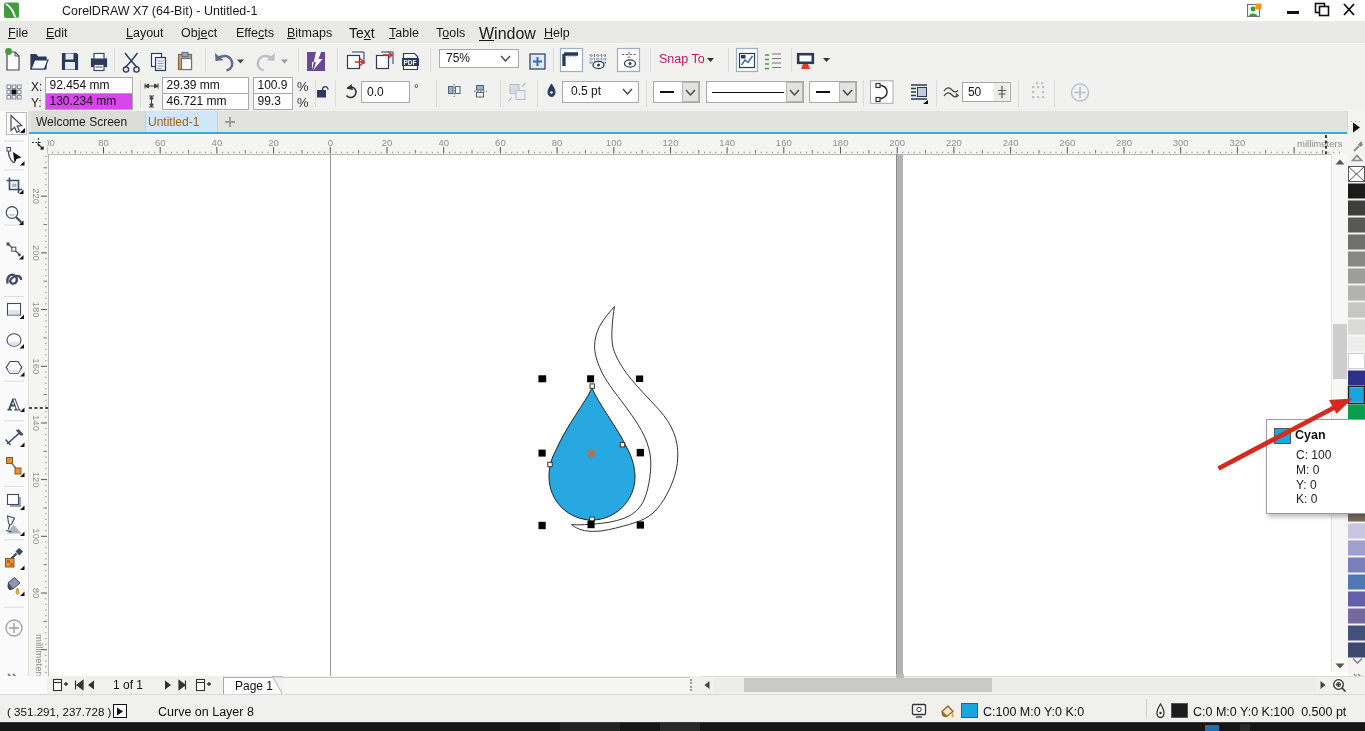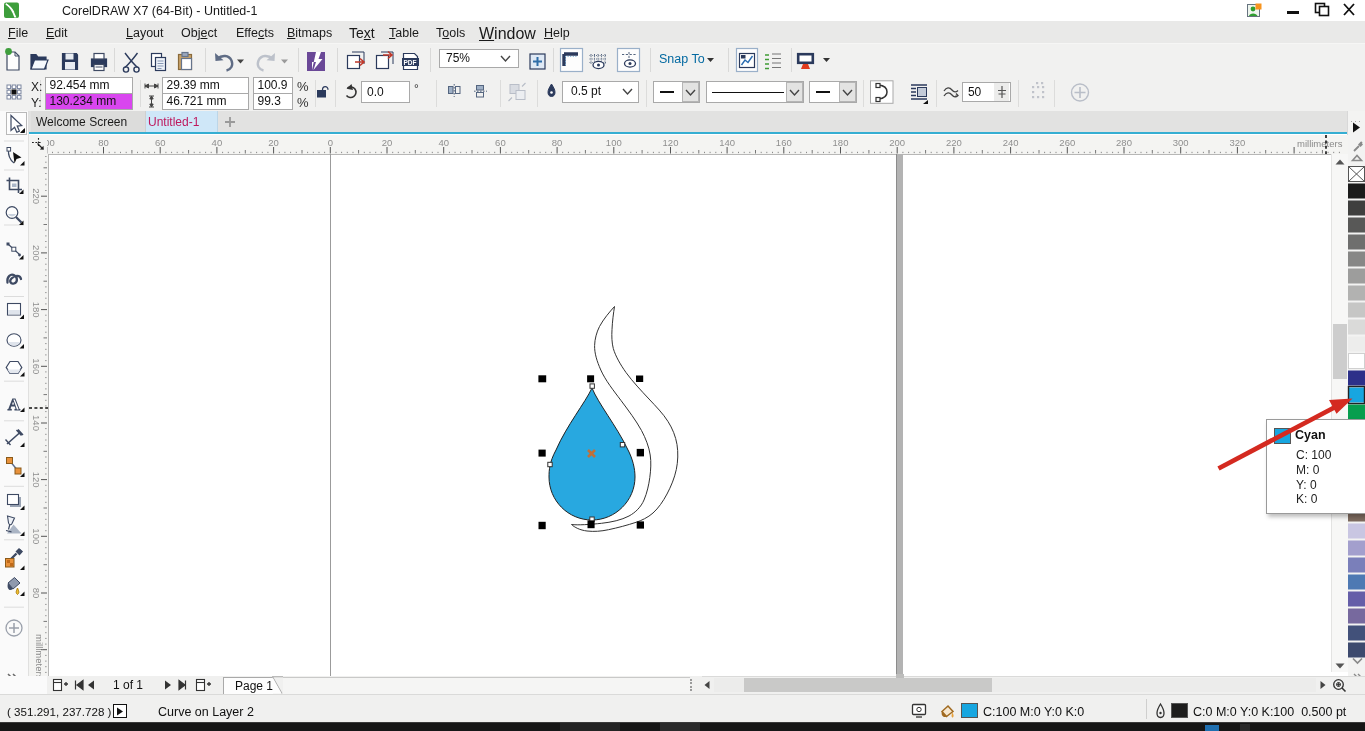--- a/index.html
+++ b/index.html
@@ -47,21 +47,21 @@
 <div style="position:absolute;left:337px;top:48px;width:1px;height:24px;background:#d9d9d8;"></div>
 <div style="position:absolute;left:430px;top:48px;width:1px;height:24px;background:#d9d9d8;"></div>
 <div style="position:absolute;left:553px;top:48px;width:1px;height:24px;background:#d9d9d8;"></div>
 <div style="position:absolute;left:650px;top:48px;width:1px;height:24px;background:#d9d9d8;"></div>
 <div style="position:absolute;left:728px;top:48px;width:1px;height:24px;background:#d9d9d8;"></div>
 <div style="position:absolute;left:791px;top:48px;width:1px;height:24px;background:#d9d9d8;"></div>
 <div style="position:absolute;left:439px;top:49px;width:80px;height:19px;background:#fff;border:1px solid #a9a9a9;font-size:12px;color:#111;line-height:17px;padding-left:6px;">75%</div>
 <svg style="left:500px;top:55px" width="12" height="8" viewBox="0 0 12 8">
     <path d="M1 1 L5.5 6 L10 1" stroke="#444" stroke-width="1.4" fill="none"></path>
   </svg>
-<div class="t" style="position:absolute;left:659px;top:52px;height:15px;font-size:12.5px;color:#0369a1;">Snap To</div>
+<div class="t" style="position:absolute;left:659px;top:52px;height:15px;font-size:12.5px;color:#be185d;">Snap To</div>
 <svg style="left:706px;top:57px" width="10" height="6" viewBox="0 0 10 6">
     <path d="M1 1 L4.5 5 L8 1" fill="#333"></path>
   </svg>
 <svg style="left:822px;top:57px" width="10" height="6" viewBox="0 0 10 6">
     <path d="M1 1 L4.5 5 L8 1" fill="#333"></path>
   </svg>
 <svg style="left:0px;top:44px" width="860" height="32" viewBox="0 0 860 32">
 <g stroke="#3e4a63" fill="none" stroke-width="1.2">
 
  <path d="M7 8 L15 8 L19 12 L19 26 L7 26 Z" fill="#fdfdfd"></path>
@@ -286,21 +286,21 @@
   </svg>
 <div style="position:absolute;left:961.9px;top:81.7px;width:49px;height:20px;background:#fff;border:1px solid #a9a9a9;font-size:12px;color:#111;line-height:18px;padding-left:5px;">50</div>
 <div style="position:absolute;left:994px;top:82.7px;width:15px;height:18px;background:#ececeb;"></div>
 <svg style="left:997px;top:86px" width="10" height="12" viewBox="0 0 10 12">
 <path d="M5 0 L5 12 M1 4.5 L9 4.5 M1.5 8 L8.5 8" stroke="#555" stroke-width="1.2"></path>
   </svg>
 <div style="position:absolute;left:28px;top:111px;width:1337px;height:21.5px;background:#e2e2e1;"></div>
 <div style="position:absolute;left:30.5px;top:111px;width:115px;height:21.5px;background:#dcdcdb;border-right:1px solid #cfcfcf;"></div>
 <div class="t" style="position:absolute;left:36px;top:115px;height:15px;font-size:12px;color:#1a1a1a;text-align:right;">Welcome Screen</div>
 <div style="position:absolute;left:145.5px;top:111px;width:72px;height:21.5px;background:#cfe7f8;border-right:1px solid #bcd6e8;"></div>
-<div class="t" style="position:absolute;left:148px;top:115px;height:15px;font-size:12px;color:#be185d;text-align:right;">Untitled-1</div>
+<div class="t" style="position:absolute;left:148px;top:115px;height:15px;font-size:12px;color:#a16207;text-align:right;">Untitled-1</div>
 <svg style="left:224px;top:116px" width="12" height="12" viewBox="0 0 12 12">
     <path d="M6 1 L6 11 M1 6 L11 6" stroke="#9a9a9a" stroke-width="1.8"></path>
   </svg>
 <div style="position:absolute;left:28px;top:132.2px;width:1319px;height:2.3px;background:#35aed2;"></div>
 <div style="position:absolute;left:1347px;top:111px;width:18px;height:23.5px;background:#f3f3f2;border-left:1px solid #d8d8d8;"></div>
 <div class="t" style="position:absolute;left:1350px;top:116px;height:6px;font-size:9px;color:#9a9a9a;letter-spacing:1px;">···</div>
 <svg style="left:1352px;top:122px" width="9" height="11" viewBox="0 0 9 11">
     <path d="M1 0.5 L8 5.5 L1 10.5 Z" fill="#111"></path>
   </svg>
 <div style="position:absolute;left:5.7px;top:111.8px;width:21px;height:23px;background:#fdfdfd;border:1px solid #b9b9b9;"></div>
@@ -893,21 +893,21 @@
 <circle cx="6.5" cy="6.5" r="2" fill="none" stroke="#333" stroke-width="1"></circle>
 <path d="M10 10 L13.5 13.5" stroke="#333" stroke-width="1.6"></path>
 <path d="M4.5 6.5 L8.5 6.5 M6.5 4.5 L6.5 8.5" stroke="#333" stroke-width="0.9"></path>
   </svg>
 <div style="position:absolute;left:0px;top:694px;width:1365px;height:28px;background:#f0f0ef;border-top:1px solid #dadad9;"></div>
 <div class="t" style="position:absolute;left:7px;top:704.5px;height:14px;font-size:11.6px;color:#111;">( 351.291, 237.728 )</div>
 <div style="position:absolute;left:112.5px;top:703.5px;width:14px;height:14.5px;background:#fff;border:1.5px solid #111;"></div>
 <svg style="left:116px;top:706.5px" width="8" height="9" viewBox="0 0 8 9">
     <path d="M1 0.5 L7 4.5 L1 8.5 Z" fill="#111"></path>
   </svg>
-<div class="t" style="position:absolute;left:158px;top:704.5px;height:14px;font-size:12.5px;color:#111;">Curve on Layer 2</div>
+<div class="t" style="position:absolute;left:158px;top:704.5px;height:14px;font-size:12.5px;color:#111;">Curve on Layer 8</div>
 <svg style="left:911px;top:703px" width="16" height="15" viewBox="0 0 16 15">
 <rect x="1.5" y="1.5" width="13" height="10" rx="1" fill="#fff" stroke="#333" stroke-width="1.3"></rect>
 <circle cx="8" cy="6.5" r="2.2" fill="none" stroke="#333" stroke-width="1"></circle>
 <path d="M5 14 L11 14" stroke="#333" stroke-width="1.3"></path>
   </svg>
 <svg style="left:939px;top:703px" width="17" height="16" viewBox="0 0 17 16">
 <path d="M3 8.5 L9 3 L14 8.5 L7.5 13.5 Z" fill="#f6e7d0" stroke="#a06a20" stroke-width="1.5"></path>
 <path d="M3 8.5 L7.5 13.5 C4.5 15.5,1.5 12,3 8.5 Z" fill="#a06a20"></path>
 <path d="M13.5 9.5 C12.3 12.3,12 13.5,13.5 14.8 C15.2 13.4,14.8 12.2,13.5 9.5 Z" fill="#e8a13a"></path>
   </svg>

